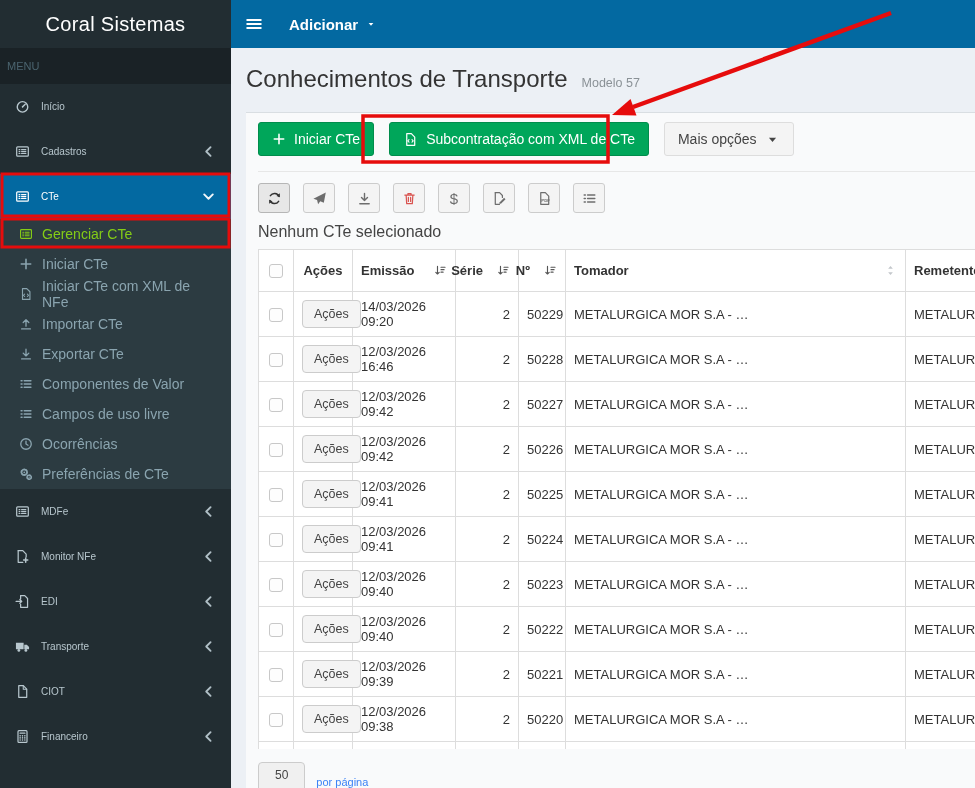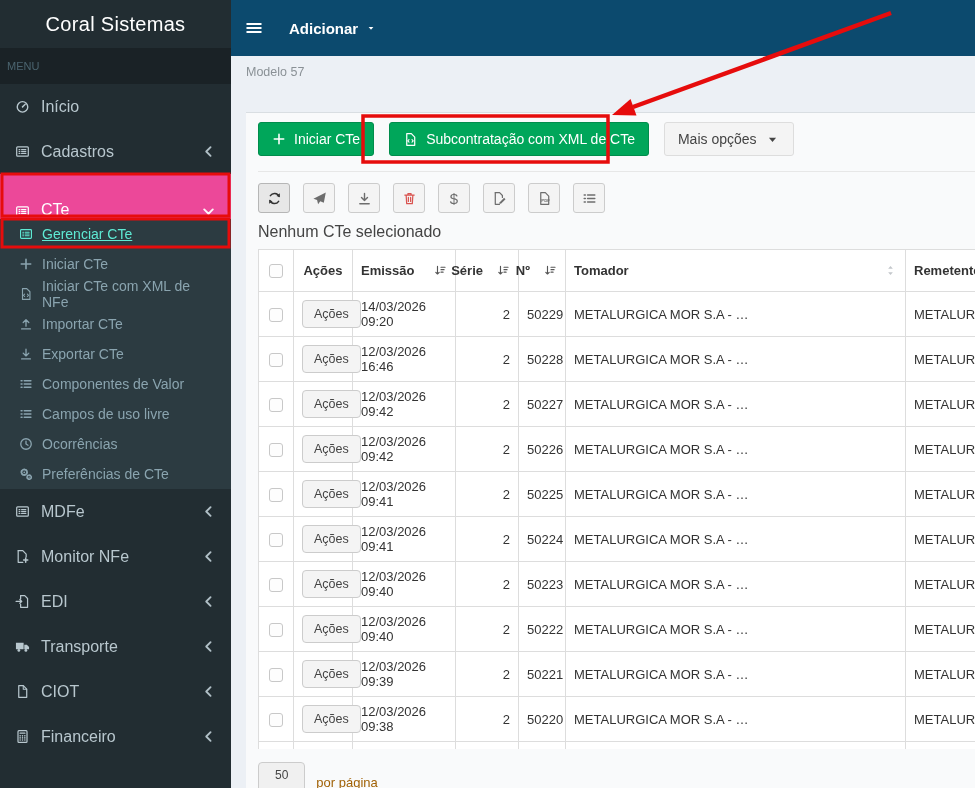--- a/index.html
+++ b/index.html
@@ -10,32 +10,32 @@
     -webkit-font-smoothing:antialiased;
   }
   .ic { fill:none; stroke:currentColor; stroke-width:1.5; stroke-linecap:round; stroke-linejoin:round; display:block; }
 
   
   .sidebar { position:absolute; left:0; top:0; width:231px; height:788px; background:#222d32; z-index:2; }
   .logo { height:48px; display:flex; align-items:center; justify-content:center;
           color:#fff; font-size:20px; font-weight:400; letter-spacing:.3px; background:#222d32; cursor:pointer; }
   .menu-header { background:#1a2226; color:#4b646f; font-size:11px; padding:12px 7px; }
   .nav-item { height:45px; display:flex; align-items:center; gap:11px; padding:0 15px;
-              color:#b8c7ce; font-size:16px; cursor:pointer; }
-  .nav-item.active { background:#ec4899; color:#fff;align-items:flex-end; }
+              color:#b8c7ce; font-size:10px; cursor:pointer; }
+  .nav-item.active { background:#0369a1; color:#fff; }
   .nav-item .ic, .sub-item .ic { width:15px; height:15px; flex:0 0 15px; }
   .chev { margin-left:auto; width:11px; height:11px; flex:0 0 11px; opacity:.95; }
   .submenu { background:#2c3b41; }
   .sub-item { height:30px; display:flex; align-items:center; gap:9px; padding:0 15px 0 19px;
               color:#8aa4af; font-size:14px; cursor:pointer; }
-  .sub-item.active { color:#5eead4;text-decoration:underline; }
+  .sub-item.active { color:#84cc16; }
   .sub-item .ic { width:14px; height:14px; flex:0 0 14px; }
 
   
-  .topbar { position:absolute; left:231px; top:0; right:0; height:56px; background:#0c4a6e;
+  .topbar { position:absolute; left:231px; top:0; right:0; height:48px; background:#0369a1;
             display:flex; align-items:center; color:#fff; z-index:2; }
   .burger { width:46px; height:48px; display:flex; align-items:center; justify-content:center; cursor:pointer; }
   .burger .ic { width:18px; height:18px; stroke-width:1.8; }
   .topbar-add { display:flex; align-items:center; gap:8px; font-size:15px; font-weight:600;
                 padding:0 12px; height:48px; cursor:pointer; }
   .caret { width:10px; height:10px; }
 
   
   .content { position:absolute; left:231px; top:48px; right:0; bottom:0; background:#ecf0f5; }
   .content-header { padding:17px 15px 0; display:flex; align-items:baseline; gap:14px; height:64px; }
@@ -81,21 +81,21 @@
   .cb { width:14px; height:14px; border:1px solid #c8c8c8; border-radius:3px; background:#fdfdfd;
         display:inline-block; vertical-align:middle; cursor:pointer; }
   .acoes-btn { padding:6px 11px; font-size:12.5px; background:#f4f4f4; border:1px solid #ccc;
                border-radius:4px; color:#444; cursor:pointer; font-family:inherit; }
 
   .pager { margin-top:13px; display:flex; align-items:center; gap:11px; }
   .psize { display:inline-flex; align-items:center; gap:6px; padding:5px 16px; font-size:12px;
            color:#444; background:#f0f0f0; border:1px solid #ccc; border-radius:4px; cursor:pointer;
            font-family:inherit;flex-direction:column; }
   .psize .caret { width:8px; height:8px; }
-  .plabel { font-size:13px; color:#a16207; }
+  .plabel { font-size:11px; color:#3b82f6; }
 
   
   .overlay { position:absolute; left:0; top:0; width:975px; height:788px; pointer-events:none; z-index:10; }
 </style>
 </head>
 <body>
 
 <svg width="0" height="0" style="position:absolute" aria-hidden="true">
   <defs>
     <symbol id="i-burger" viewBox="0 0 16 16">
@@ -358,20 +358,21 @@
   <div class="topbar-add">
     <span>Adicionar</span>
     <svg class="caret ic">
         <use href="#i-caret"></use>
       </svg>
   </div>
 </header>
 
 <main class="content">
   <div class="content-header">
+    <h1 class="page-title">Conhecimentos de Transporte</h1>
     <span class="page-subtitle">Modelo 57</span>
   </div>
 
   <div class="box">
 
     <div class="btn-row">
       <button class="btn btn-green">
         <svg class="ic plus">
             <use href="#i-plus"></use>
           </svg>

